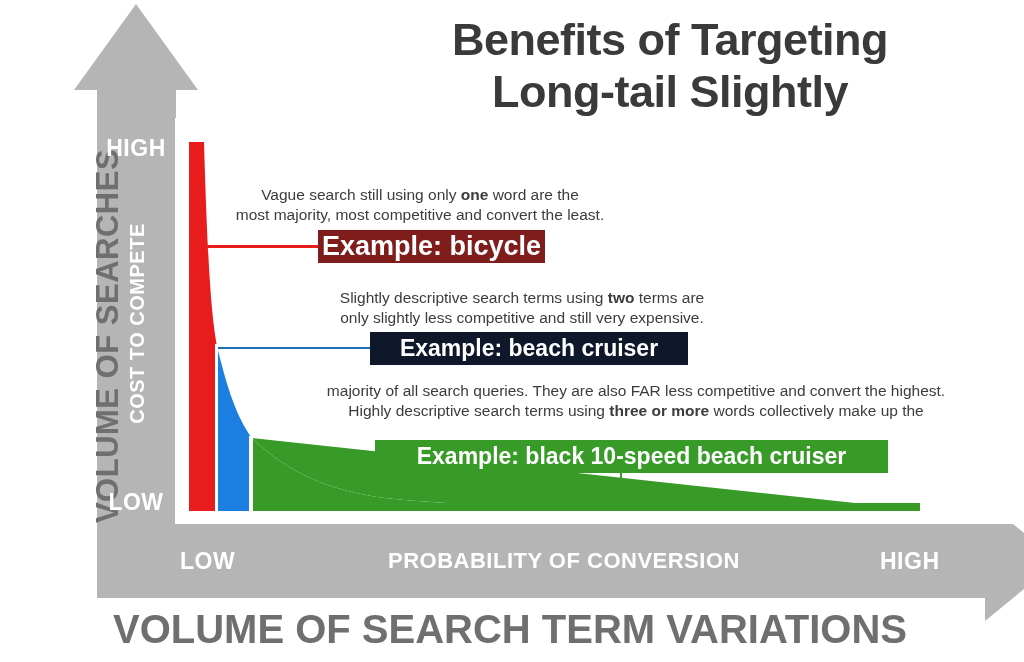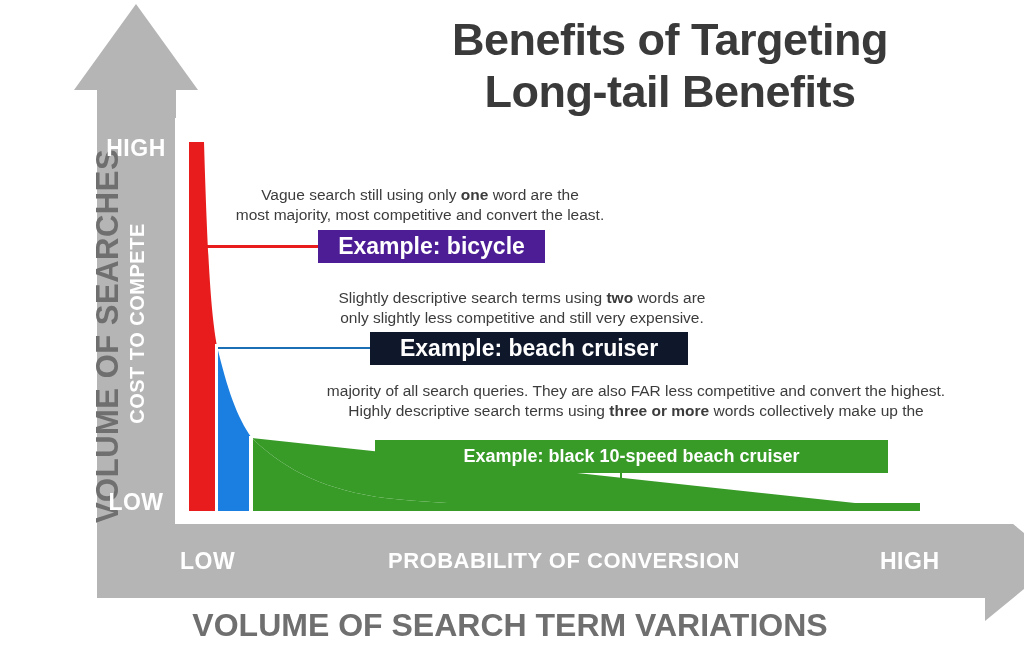--- a/index.html
+++ b/index.html
@@ -115,21 +115,21 @@
   .h-tick.mid  { left: 348px; font-size: 22px; }
   .h-tick.high { left: 840px; }
 
   .h-outer-label {
     position: absolute;
     left: 0px;
     top: 607px;
     width: 940px;
     text-align: center;
     color: #6f6f6f;
-    font-size: 32px;
+    font-size: 40px;
     font-weight: bold;
     letter-spacing: 0px;
     white-space: nowrap;
   }
 
   
   .desc {
     position: absolute;
     color: #3c3c3c;
     font-size: 15.5px;
@@ -150,34 +150,34 @@
     font-weight: bold;
     display: flex;
     align-items: center;
     justify-content: center;
     white-space: nowrap;
     letter-spacing: 0px;
   }
   .chip-red {
     left: 278px; top: 230px;
     width: 227px; height: 33px;
-    background: #4c1d95;
-    font-size: 23px;
+    background: #7f1d1d;
+    font-size: 27px;
   }
   .chip-blue {
     left: 330px; top: 332px;
     width: 318px; height: 33px;
     background: #0f172a;
     font-size: 23px;
   }
   .chip-green {
     left: 335px; top: 440px;
     width: 513px; height: 33px;
     background: #389b28;
-    font-size: 18px;
+    font-size: 23px;
   }
 
   
   .leader {
     position: absolute;
   }
   .leader-red {
     left: 163px; top: 245px;
     width: 117px; height: 3px;
     background: #e81c1c;
@@ -216,42 +216,42 @@
       <path d="M 42,228 C 52,270 62,300 77,320 L 77,393 L 42,393 Z" fill="#1a7fe0"></path>
       <rect x="74" y="318" width="4" height="75" fill="#ffffff"></rect>
 
       <path d="M 14,24 L 29,24 C 33,160 37,200 42,228 L 42,393 L 14,393 Z" fill="#e81c1c"></path>
       <rect x="40" y="226" width="3" height="167" fill="#ffffff"></rect>
     </svg>
   </div>
 
   <div class="title">
     <span class="title-line">Benefits of Targeting</span>
-    <span class="title-line">Long-tail Benefits</span>
+    <span class="title-line">Long-tail Slightly</span>
   </div>
 
   <div class="v-outer-label">VOLUME OF SEARCHES</div>
   <div class="v-inner-label">COST TO COMPETE</div>
   <div class="v-tick high">HIGH</div>
   <div class="v-tick low">LOW</div>
 
   <div class="h-tick low">LOW</div>
   <div class="h-tick mid">PROBABILITY OF CONVERSION</div>
   <div class="h-tick high">HIGH</div>
   <div class="h-outer-label">VOLUME OF SEARCH TERM VARIATIONS</div>
 
   <div class="desc desc-1">
     <span class="desc-line"><span>Vague search still using only </span><b>one</b><span> word are the</span></span>
     <span class="desc-line">most majority, most competitive and convert the least.</span>
   </div>
   <div class="leader leader-red"></div>
   <div class="chip chip-red">Example:  bicycle</div>
 
   <div class="desc desc-2">
-    <span class="desc-line"><span>Slightly descriptive search terms using </span><b>two</b><span> words are</span></span>
+    <span class="desc-line"><span>Slightly descriptive search terms using </span><b>two</b><span> terms are</span></span>
     <span class="desc-line">only slightly less competitive and still very expensive.</span>
   </div>
   <div class="leader leader-blue"></div>
   <div class="chip chip-blue">Example:  beach cruiser</div>
 
   <div class="desc desc-3">
     <span class="desc-line">majority of all search queries. They are also FAR less competitive and convert the highest.</span>
     <span class="desc-line"><span>Highly descriptive search terms using </span><b>three or more</b><span> words collectively make up the</span></span>
   </div>
   <div class="chip chip-green">Example:  black 10-speed beach cruiser</div>

